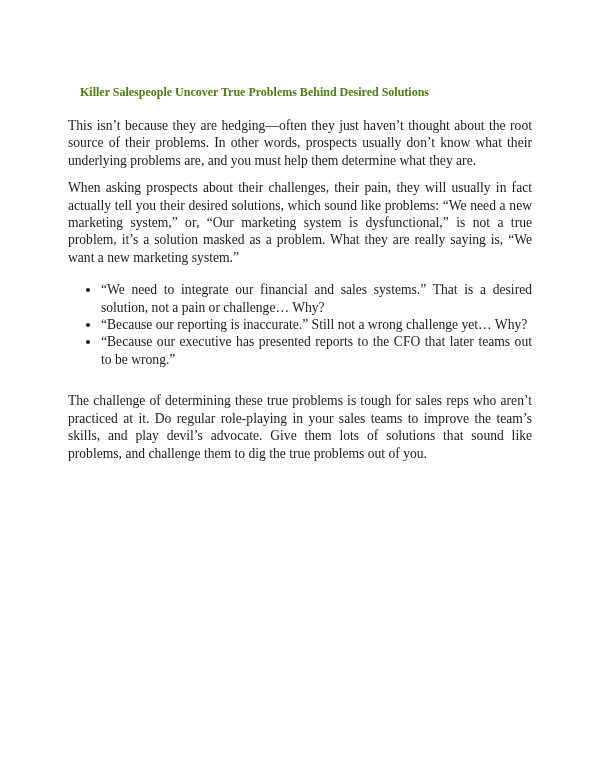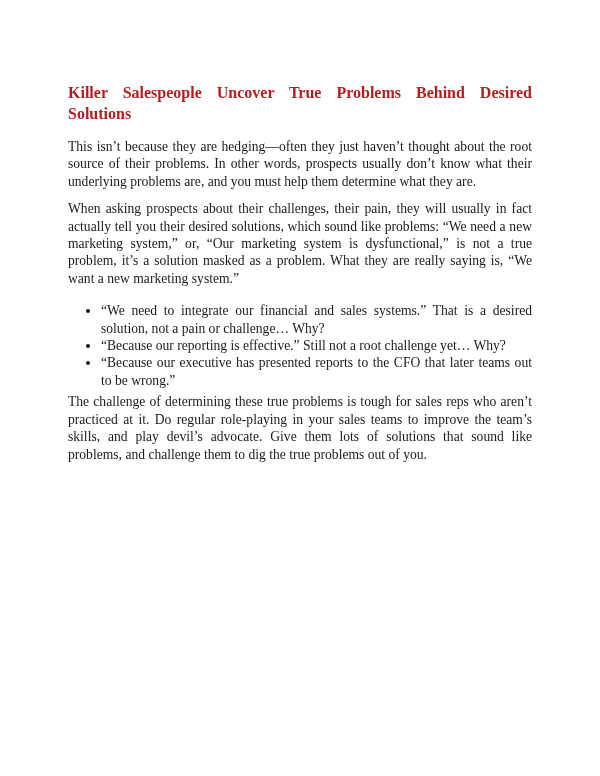--- a/index.html
+++ b/index.html
@@ -15,35 +15,35 @@
     color: #1a1a1a;
   }
   .page {
     box-sizing: border-box;
     width: 600px;
     height: 776px;
     padding: 82px 68px 0 68px;
     background: #ffffff;
   }
   h1.doc-title {
-    font-size: 16px;
+    font-size: 12px;
     line-height: 21px;
     font-weight: bold;
     text-align: justify;
-    margin: 0 0 14px 0;
-    color: #b91c1c;
+    margin: 0 0 14px 12px;
+    color: #4d7c0f;
   }
   p.doc-para {
     font-size: 13.6px;
     line-height: 17.4px;
     text-align: justify;
     margin: 0 0 10px 0;
   }
   ul.doc-list {
-    margin: 15px 0 4px 0;
+    margin: 15px 0 24px 0;
     padding: 0 0 0 33px;
     list-style: disc outside;
   }
   ul.doc-list li {
     font-size: 13.6px;
     line-height: 17.4px;
     text-align: justify;
     margin: 0;
     padding: 0;
   }
@@ -54,19 +54,19 @@
 <div class="page">
   <h1 class="doc-title">Killer Salespeople Uncover True Problems Behind Desired Solutions</h1>
 
   <p class="doc-para">This isn’t because they are hedging—often they just haven’t thought about the root source of their problems. In other words, prospects usually don’t know what their underlying problems are, and you must help them determine what they are.</p>
 
   <p class="doc-para">When asking prospects about their challenges, their pain, they will usually in fact actually tell you their desired solutions, which sound like problems: “We need a new marketing system,” or, “Our marketing system is dysfunctional,” is not a true problem, it’s a solution masked as a problem. What they are really saying is, “We want a new marketing system.”</p>
 
 
   <ul class="doc-list">
     <li>“We need to integrate our financial and sales systems.” That is a desired solution, not a pain or challenge… Why?</li>
-    <li>“Because our reporting is effective.” Still not a root challenge yet… Why?</li>
+    <li>“Because our reporting is inaccurate.” Still not a wrong challenge yet… Why?</li>
     <li>“Because our executive has presented reports to the CFO that later teams out to be wrong.”</li>
   </ul>
 
 
   <p class="doc-para">The challenge of determining these true problems is tough for sales reps who aren’t practiced at it. Do regular role-playing in your sales teams to improve the team’s skills, and play devil’s advocate. Give them lots of solutions that sound like problems, and challenge them to dig the true problems out of you.</p>
 </div>
 
 </body></html>

